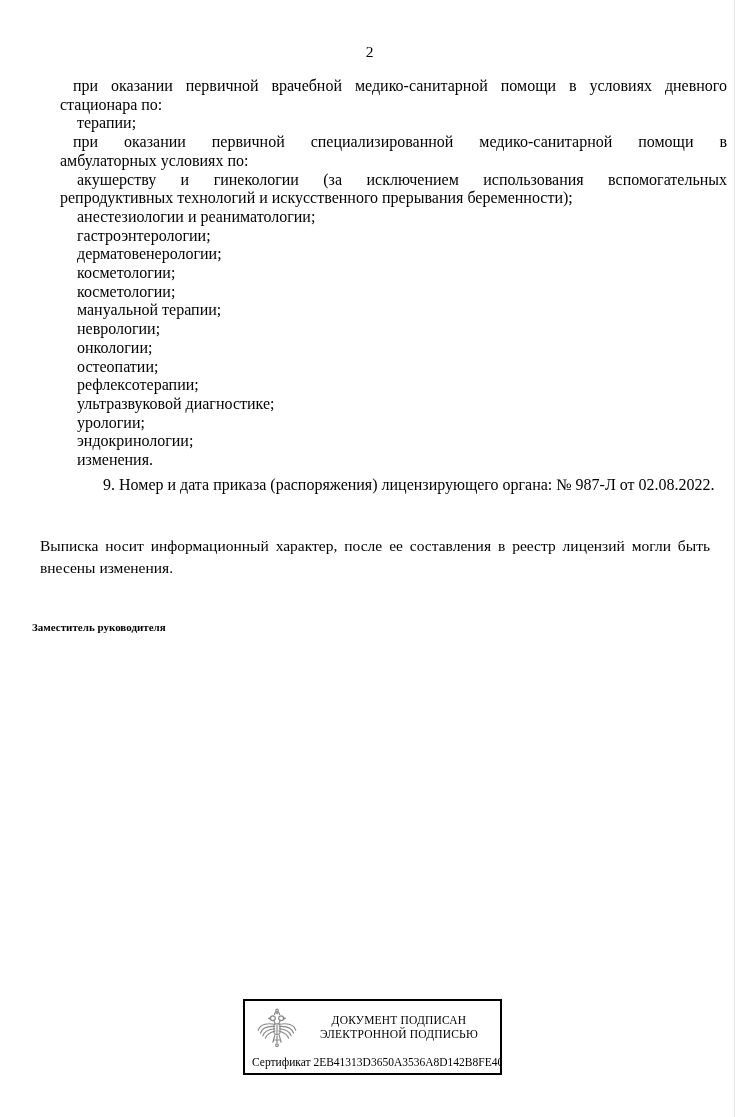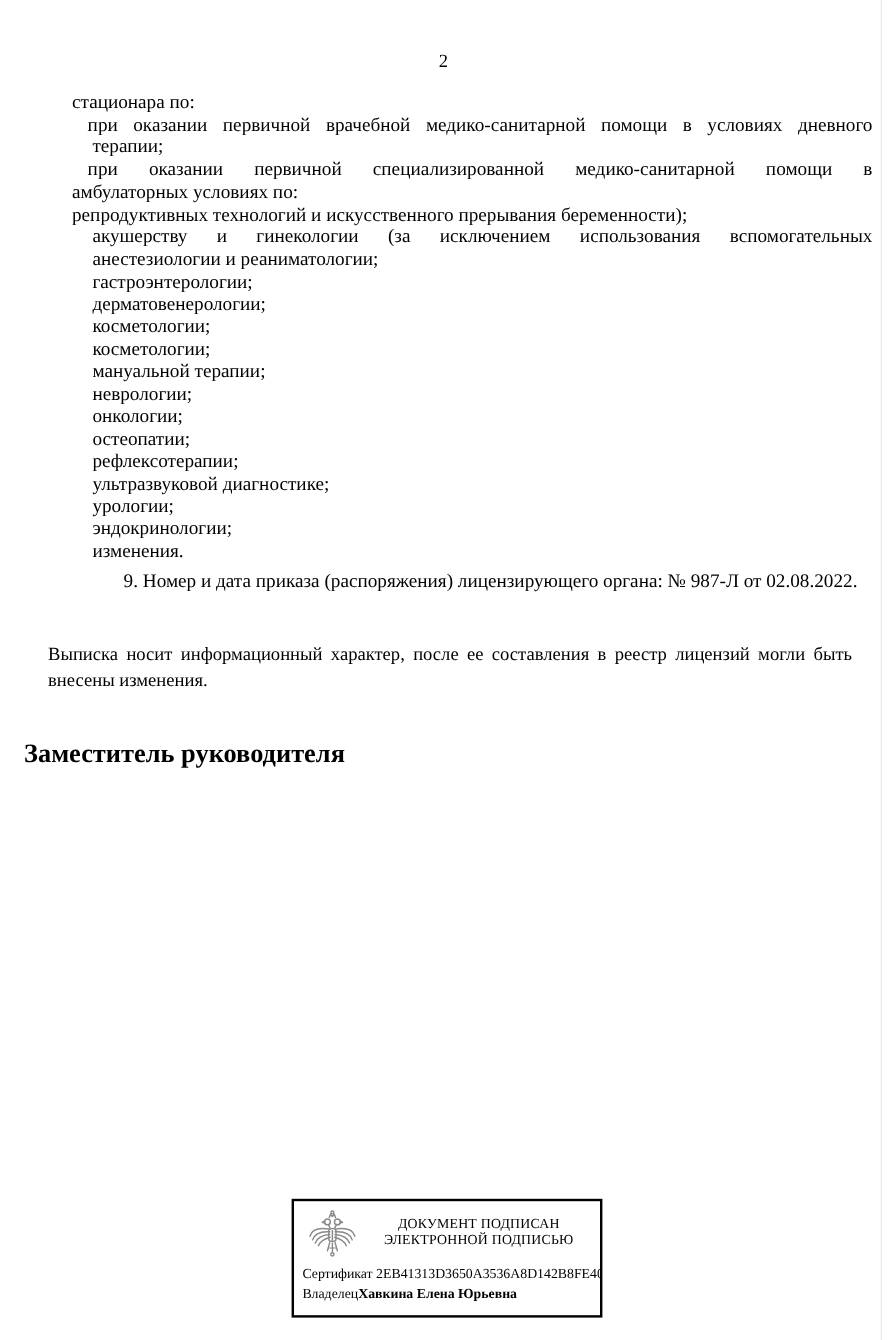--- a/index.html
+++ b/index.html
@@ -17,53 +17,53 @@
   .ln-j1 { text-indent:13px; text-align:justify; text-align-last:justify; }
   .ln-ji { text-indent:17px; text-align:justify; text-align-last:justify; }
   .ln-i  { text-indent:17px; }
   .ln-j0 { text-align:justify; text-align-last:justify; }
   .ln-p  { }
 
   .order-line { position:absolute; left:76px; top:476px; width:670px; font-size:16px; text-indent:27px; white-space:nowrap; }
 
   .note-block { position:absolute; left:40px; top:535px; width:670px; font-size:15.5px; line-height:21.5px; }
 
-  .sig-block { position:absolute; left:20px; top:616px; width:674px; font-size:22px; font-weight:bold; line-height:23.5px; }
+  .sig-block { position:absolute; left:32px; top:616px; width:674px; font-size:11px; font-weight:bold; line-height:23.5px; }
   .sig-row { display:flex; justify-content:space-between; }
 
-  .stamp { position:absolute; left:243px; top:999px; width:259px; height:99px;
+  .stamp { position:absolute; left:243px; top:999px; width:259px; height:76px;
            border:2px solid #000; box-sizing:border-box; background:#fff; overflow:hidden; }
   .stamp-emblem { position:absolute; left:8px; top:5px; width:48px; height:50px; }
   .stamp-title { position:absolute; left:56px; right:3px; top:12px; text-align:center;
                  font-size:11.5px; line-height:14px; letter-spacing:0.2px; }
   .stamp-info { position:absolute; left:7px; top:53px; right:0; font-size:11.5px; line-height:17px; white-space:nowrap; }
   .owner-name { font-weight:bold; }
 </style>
 </head>
 <body>
 
 <div>
 
   <div class="pagenum">2</div>
 
   <div class="body-block">
 
+      <div class="ln ln-j1">при оказании первичной врачебной медико-санитарной помощи в условиях дневного</div>
+
       <div class="ln ln-p">стационара по:</div>
-
-      <div class="ln ln-j1">при оказании первичной врачебной медико-санитарной помощи в условиях дневного</div>
 
       <div class="ln ln-i">терапии;</div>
 
       <div class="ln ln-j1">при оказании первичной специализированной медико-санитарной помощи в</div>
 
       <div class="ln ln-p">амбулаторных условиях по:</div>
 
+      <div class="ln ln-ji">акушерству и гинекологии (за исключением использования вспомогательных</div>
+
       <div class="ln ln-p">репродуктивных технологий и искусственного прерывания беременности);</div>
-
-      <div class="ln ln-ji">акушерству и гинекологии (за исключением использования вспомогательных</div>
 
       <div class="ln ln-i">анестезиологии и реаниматологии;</div>
 
       <div class="ln ln-i">гастроэнтерологии;</div>
 
       <div class="ln ln-i">дерматовенерологии;</div>
 
       <div class="ln ln-i">косметологии;</div>
 
       <div class="ln ln-i">косметологии;</div>

